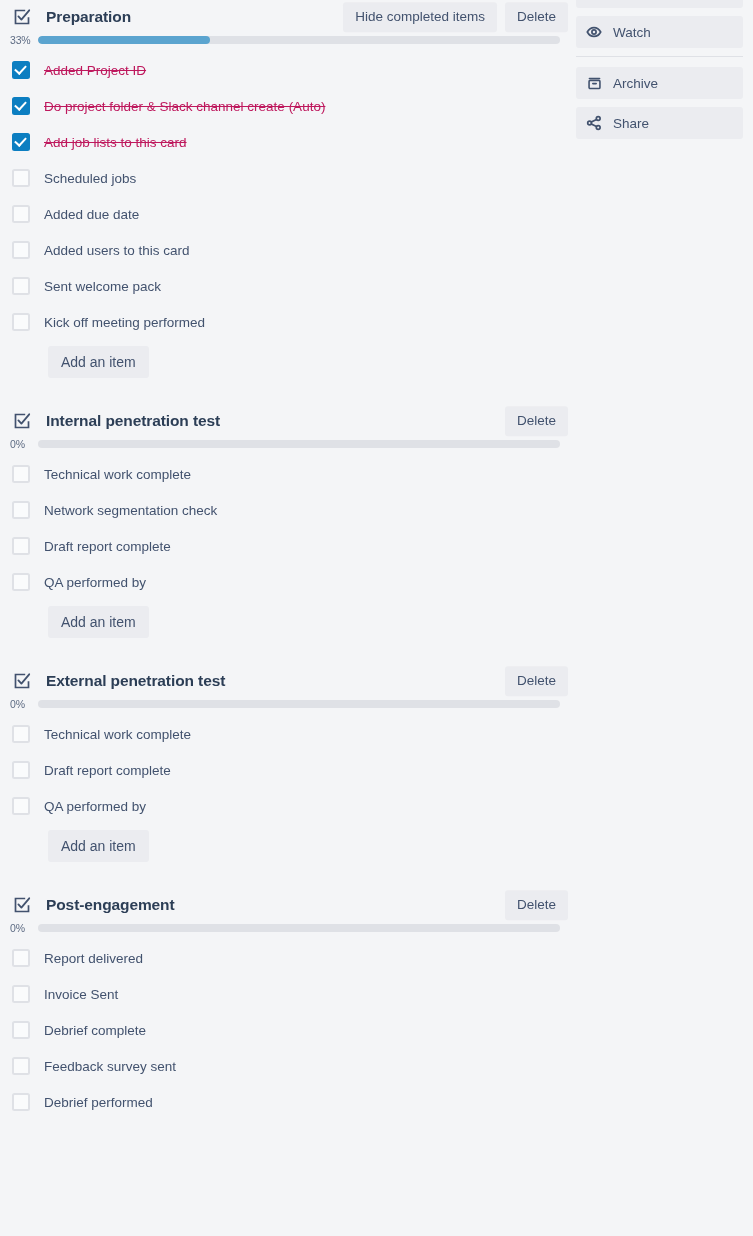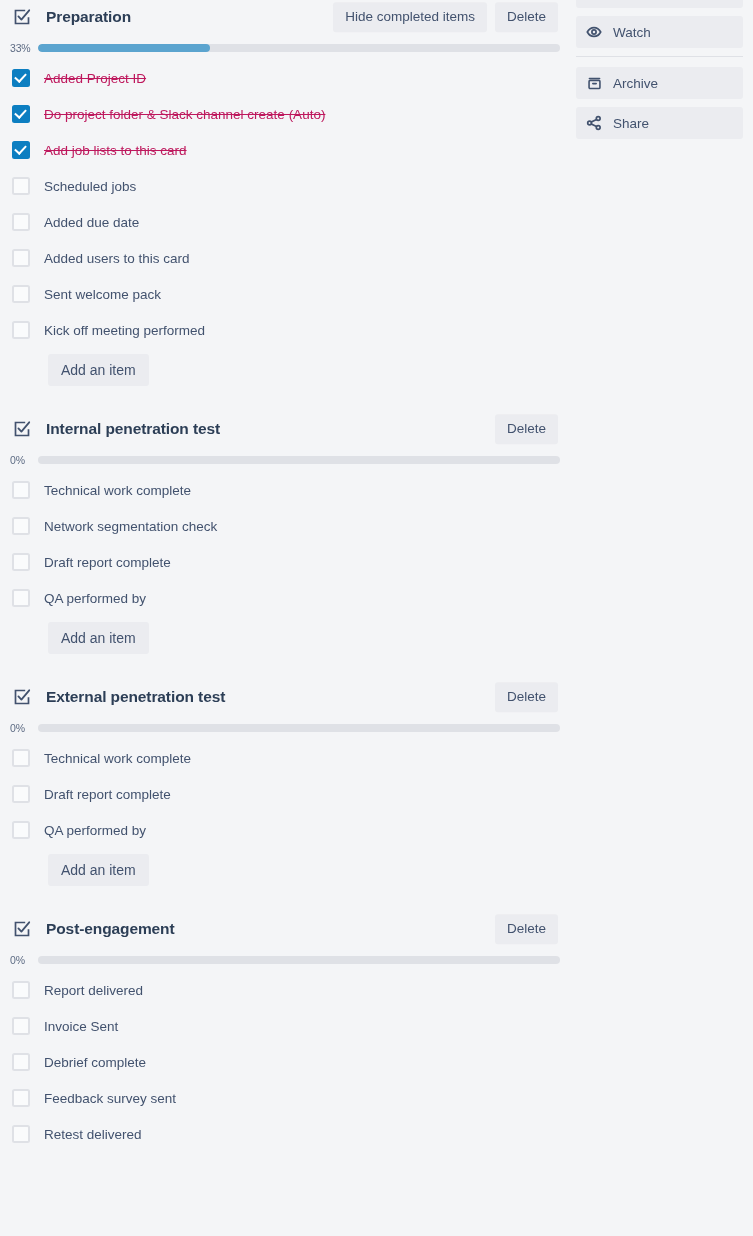--- a/index.html
+++ b/index.html
@@ -59,21 +59,21 @@
   .cl-icon svg { display: block; }
   .cl-title {
     font-size: 15.5px;
     font-weight: bold;
     color: #2c3e56;
     letter-spacing: -0.1px;
     white-space: nowrap;
   }
   .cl-header-actions {
     position: absolute;
-    right: 10px;
+    right: 0;
     top: 50%;
     transform: translateY(-50%);
     display: flex;
     gap: 8px;
   }
   .btn {
     background: #ebecf0;
     border: none;
     border-radius: 3px;
     color: #42526e;
@@ -84,21 +84,20 @@
     cursor: pointer;
     white-space: nowrap;
   }
 
   
   .progress-row {
     display: flex;
     align-items: center;
     padding-left: 10px;
     padding-right: 8px;
-    margin-top: 8px;
   }
   .progress-pct {
     font-size: 10.5px;
     color: #5e6c84;
     width: 28px;
     flex: 0 0 28px;
     text-align: left;
     letter-spacing: -0.2px;
   }
   .progress-track {
@@ -387,21 +386,21 @@
           <div class="cl-item">
             <span class="cb unchecked"></span>
             <span class="cl-item-label">Debrief complete</span>
           </div>
           <div class="cl-item">
             <span class="cb unchecked"></span>
             <span class="cl-item-label">Feedback survey sent</span>
           </div>
           <div class="cl-item">
             <span class="cb unchecked"></span>
-            <span class="cl-item-label">Retest delivered</span>
+            <span class="cl-item-label">Debrief performed</span>
           </div>
         </div>
       </div>
     </div>
 
   <div class="side-col" id="side-col">
       <button class="side-btn"></button>
       <button class="side-btn">
         <span class="side-ico">
           <svg width="16" height="16" viewBox="0 0 16 16">

